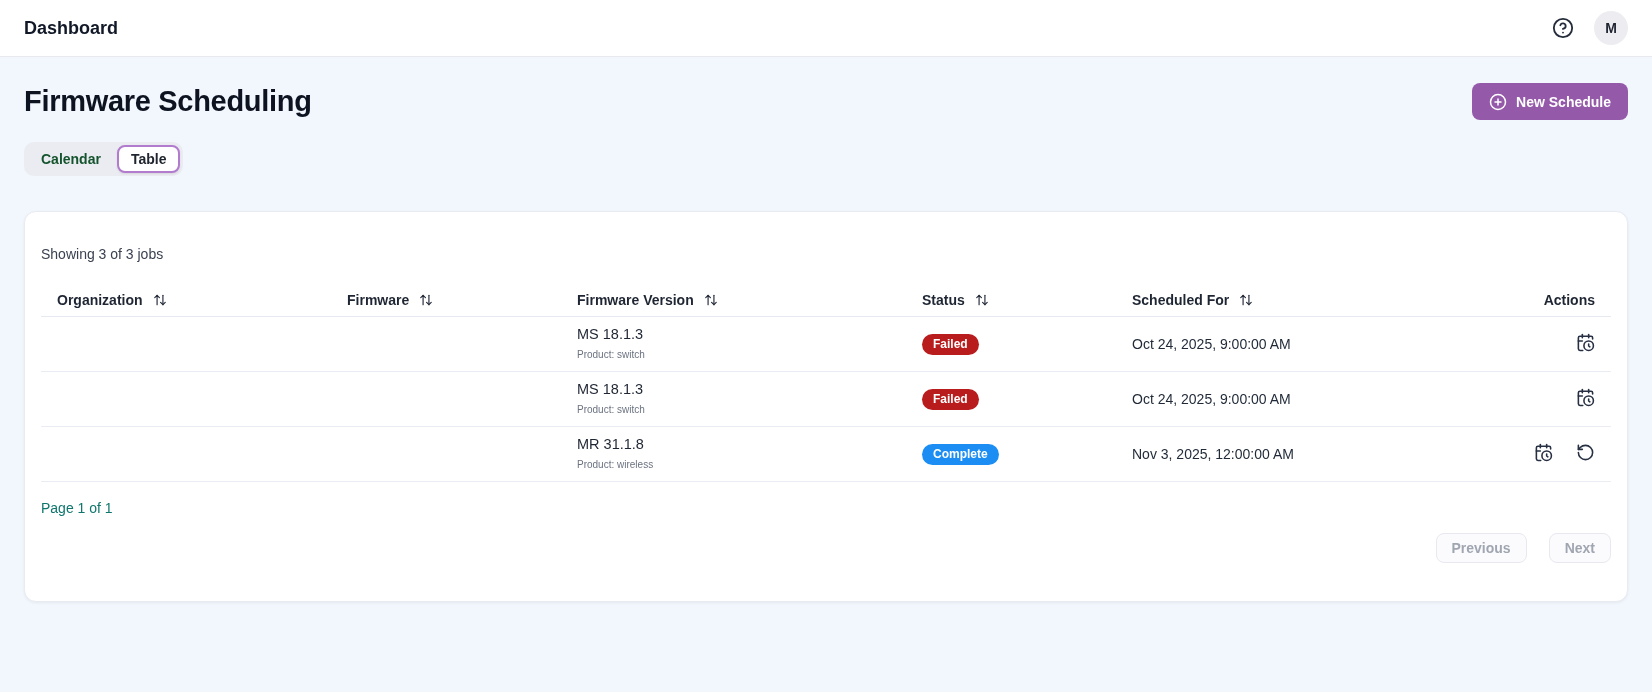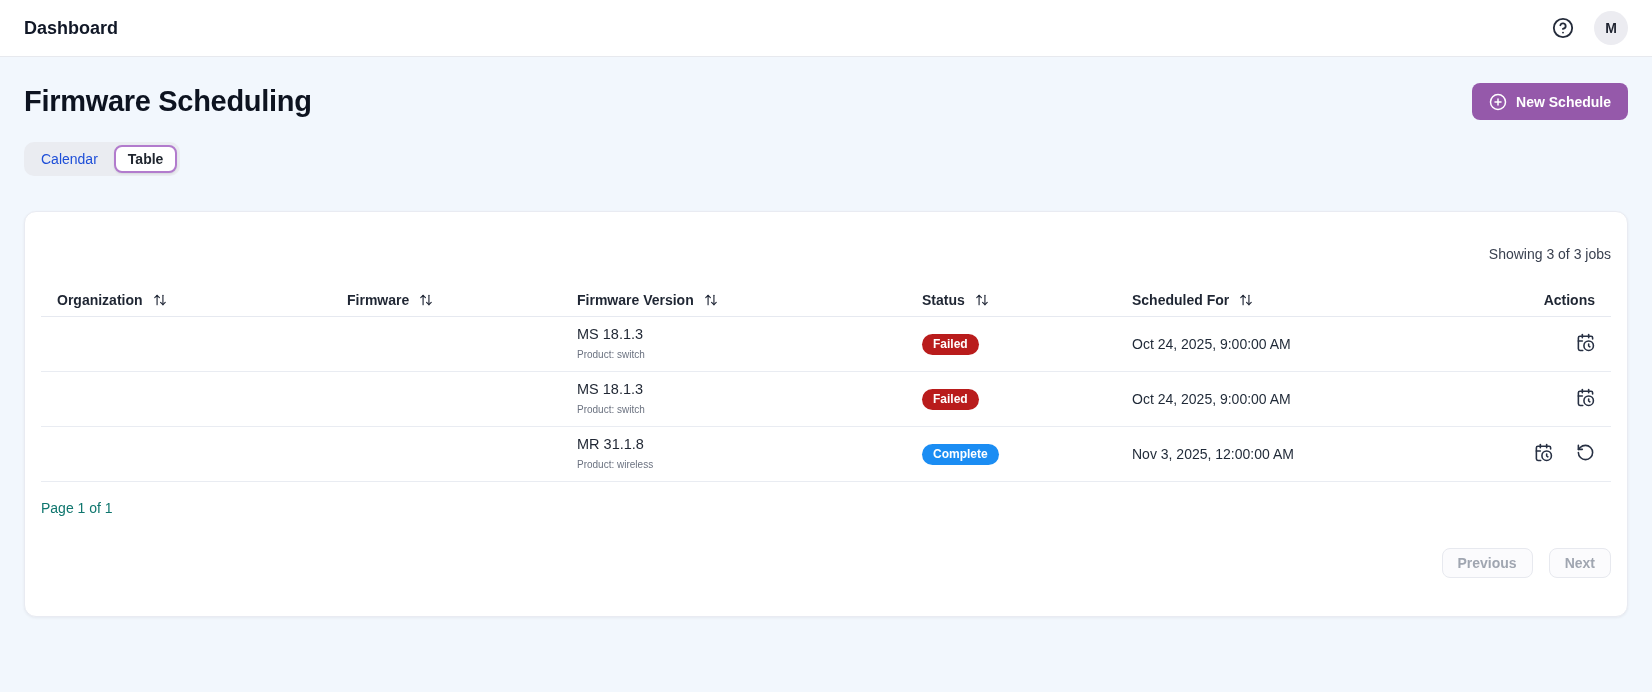--- a/index.html
+++ b/index.html
@@ -44,37 +44,37 @@
     font-family: inherit; font-size: 14px; font-weight: 600;
   }
 
   
   .tabs {
     display: inline-flex; align-items: center;
     background: #eaecf1; border-radius: 10px; padding: 3px; gap: 2px;
     margin-bottom: 35px;
   }
   .tab {
-    font-family: inherit; font-size: 14px; font-weight: 400;
-    color: #1d4ed8; background: transparent;
+    font-family: inherit; font-size: 14px; font-weight: 700;
+    color: #14532d; background: transparent;
     border: 2px solid transparent; border-radius: 8px;
     padding: 4px 12px; cursor: pointer;
   }
   .tab.active {
     background: #ffffff; color: #20262f; font-weight: 700;
     border-color: #b27bcd; box-shadow: 0 1px 2px rgba(16,24,40,.10);
   }
 
   
   .card {
     background: #ffffff; border: 1px solid #e9ebf2; border-radius: 12px;
     box-shadow: 0 1px 3px rgba(16,24,40,.06);
     padding: 34px 16px 38px;
   }
-  .summary { font-size: 14px; color: #3a4150; margin-bottom: 22px; text-align: right; }
+  .summary { font-size: 14px; color: #3a4150; margin-bottom: 22px; }
 
   table { width: 100%; border-collapse: collapse; }
   th {
     text-align: left; font-size: 14px; font-weight: 700; color: #1f2633;
     padding: 8px 16px; border-bottom: 1px solid #e6e9f0;
   }
   th .th-inner { display: inline-flex; align-items: center; gap: 10px; }
   th.col-actions { text-align: right; }
   .sort-icon { color: #242b3a; display: inline-flex; }
   td {
@@ -96,21 +96,21 @@
 
   td.cell-actions { text-align: right; }
   .actions-wrap { display: inline-flex; gap: 22px; align-items: center; }
   .action-btn {
     background: none; border: none; cursor: pointer; color: #273043;
     width: 20px; height: 20px; display: inline-flex; align-items: center; justify-content: center;
   }
 
   
   .page-info { font-size: 14px; color: #0f766e; margin: 18px 0 0; }
-  .pager { display: flex; justify-content: flex-end; gap: 16px; margin-top: 32px; }
+  .pager { display: flex; justify-content: flex-end; gap: 22px; margin-top: 17px; }
   .pager-btn {
     font-family: inherit; font-size: 14px; font-weight: 600; color: #a0a6b1;
     background: #fbfbfd; border: 1px solid #e7e9ef; border-radius: 8px;
     padding: 6px 15px; cursor: default;
   }
   svg { display: block; }
 </style>
 </head>
 <body>
 

